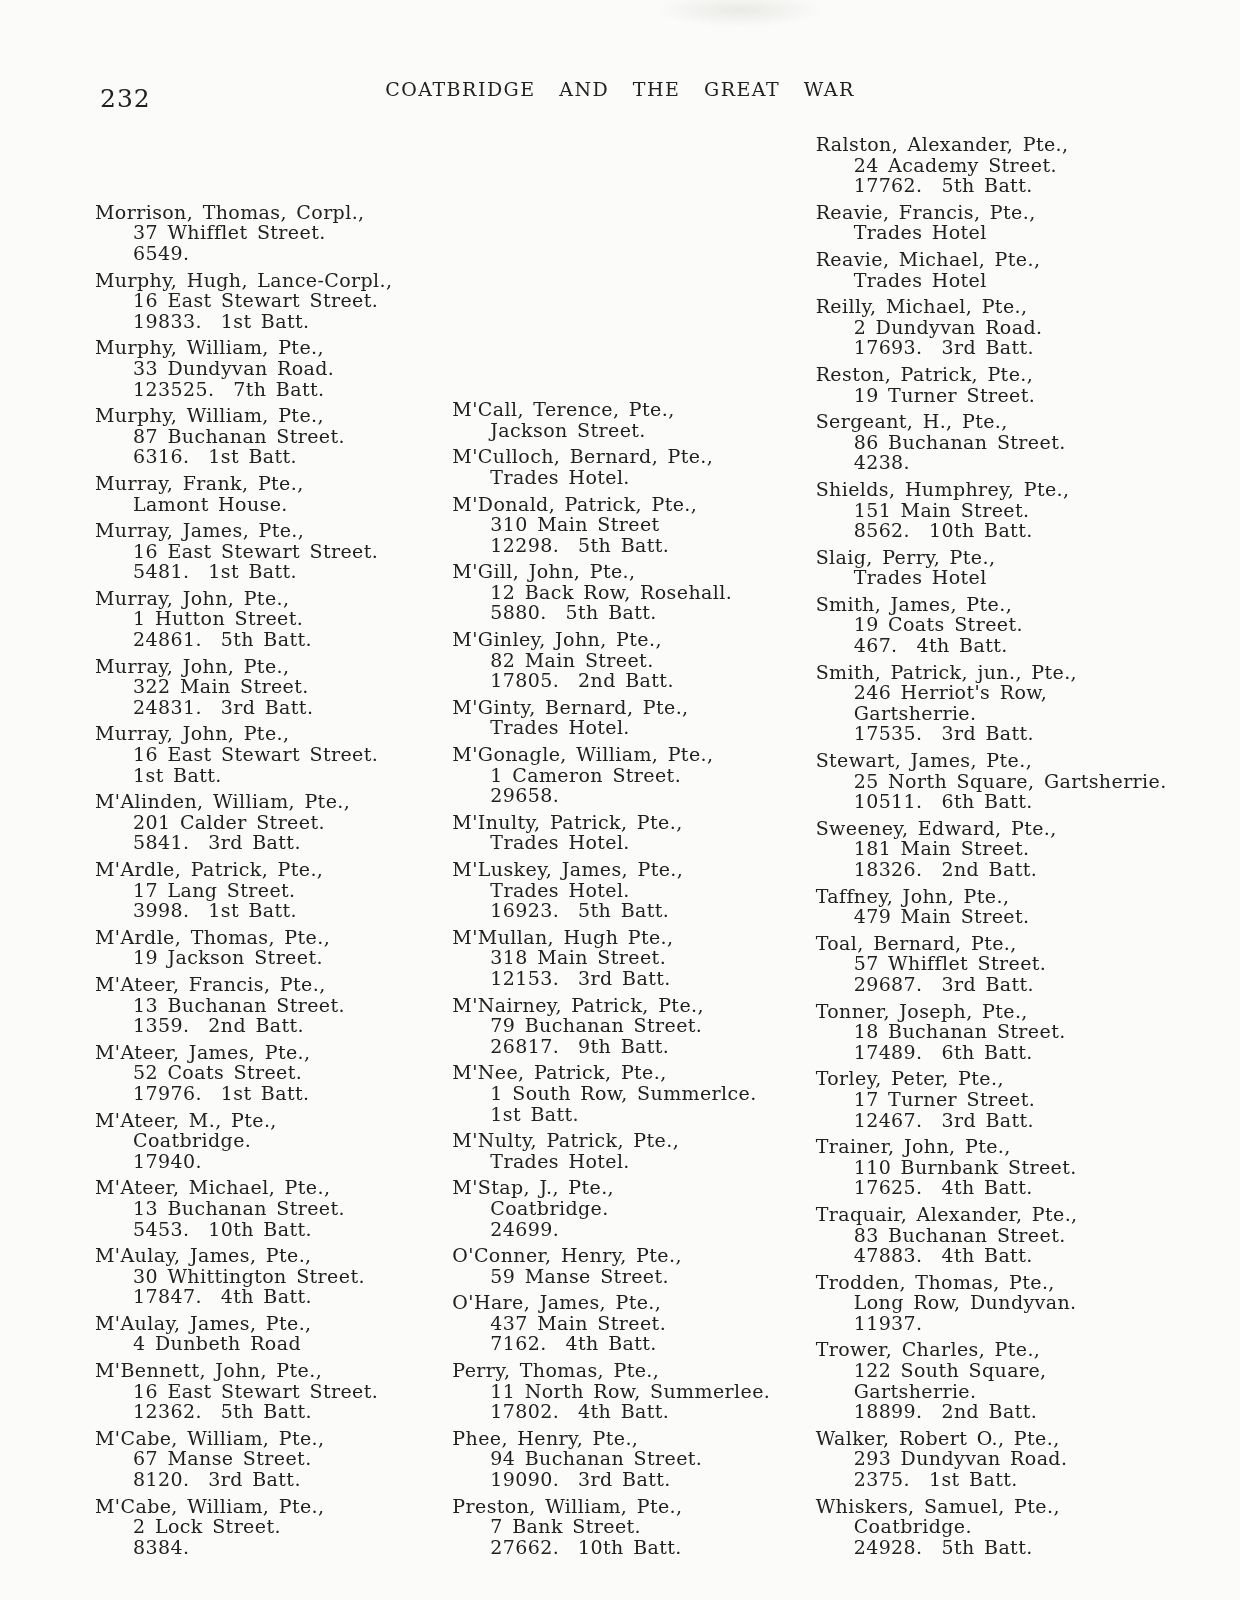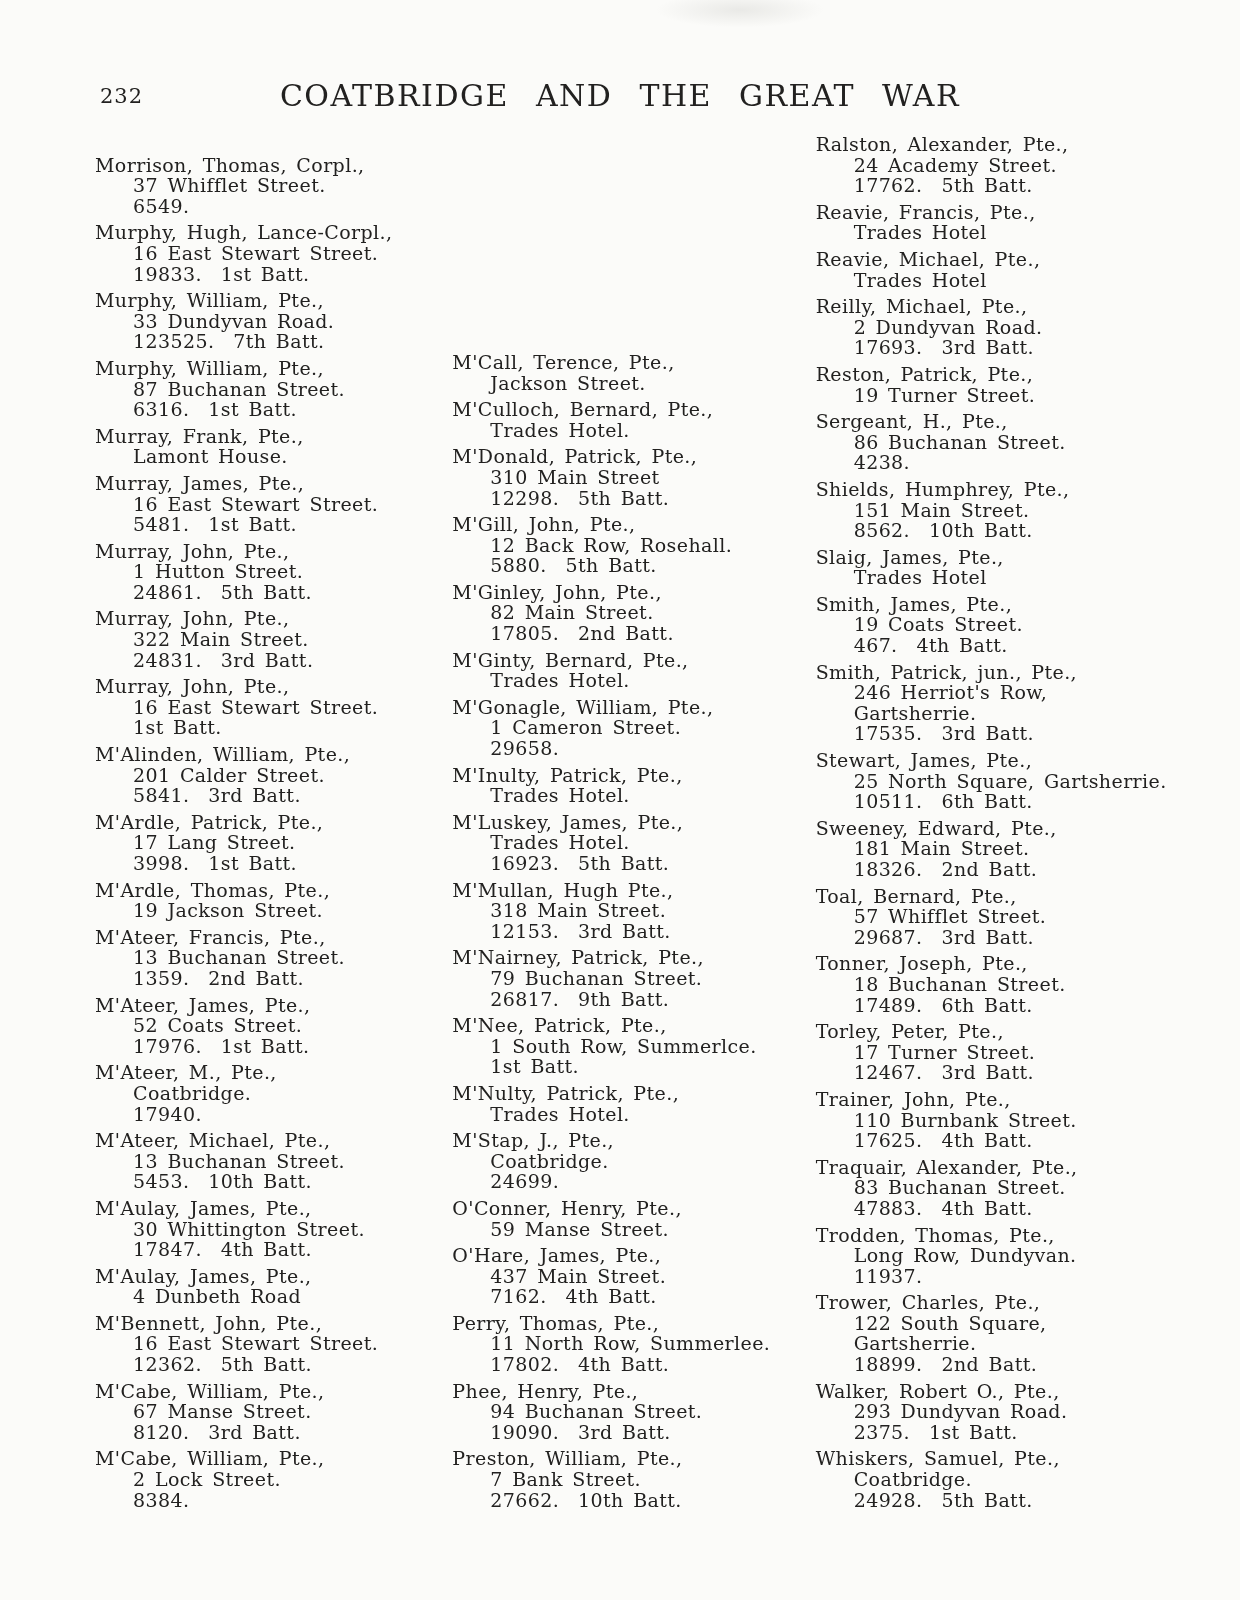--- a/index.html
+++ b/index.html
@@ -19,30 +19,30 @@
     position: absolute;
     inset: 0;
     background:
       radial-gradient(ellipse 120px 25px at 740px 10px, rgba(180,180,175,0.25), rgba(0,0,0,0) 70%),
       #fbfbf9;
   }
   .page-number {
     position: absolute;
     left: 100px;
     top: 84px;
-    font-size: 21px;
+    font-size: 25px;
     letter-spacing: 1px;
   }
   .page-title {
     position: absolute;
     left: 0;
     right: 0;
     top: 78px;
     text-align: center;
-    font-size: 30px;
+    font-size: 19px;
     letter-spacing: 1.5px;
     word-spacing: 16px;
     white-space: nowrap;
   }
   .columns {
     position: absolute;
     top: 134px;
     left: 95px;
     width: 1075px;
     display: flex;
@@ -297,21 +297,21 @@
           <div class="line">Sergeant, H., Pte.,</div>
           <div class="line indent">86 Buchanan Street.</div>
           <div class="line indent">4238.</div>
         </div>
         <div class="entry">
           <div class="line">Shields, Humphrey, Pte.,</div>
           <div class="line indent">151 Main Street.</div>
           <div class="line indent">8562.  10th Batt.</div>
         </div>
         <div class="entry">
-          <div class="line">Slaig, James, Pte.,</div>
+          <div class="line">Slaig, Perry, Pte.,</div>
           <div class="line indent">Trades Hotel</div>
         </div>
         <div class="entry">
           <div class="line">Smith, James, Pte.,</div>
           <div class="line indent">19 Coats Street.</div>
           <div class="line indent">467.  4th Batt.</div>
         </div>
         <div class="entry">
           <div class="line">Smith, Patrick, jun., Pte.,</div>
           <div class="line indent">246 Herriot's Row, Gartsherrie.</div>
@@ -319,20 +319,24 @@
         </div>
         <div class="entry">
           <div class="line">Stewart, James, Pte.,</div>
           <div class="line indent">25 North Square, Gartsherrie.</div>
           <div class="line indent">10511.  6th Batt.</div>
         </div>
         <div class="entry">
           <div class="line">Sweeney, Edward, Pte.,</div>
           <div class="line indent">181 Main Street.</div>
           <div class="line indent">18326.  2nd Batt.</div>
+        </div>
+        <div class="entry">
+          <div class="line">Taffney, John, Pte.,</div>
+          <div class="line indent">479 Main Street.</div>
         </div>
         <div class="entry">
           <div class="line">Toal, Bernard, Pte.,</div>
           <div class="line indent">57 Whifflet Street.</div>
           <div class="line indent">29687.  3rd Batt.</div>
         </div>
         <div class="entry">
           <div class="line">Tonner, Joseph, Pte.,</div>
           <div class="line indent">18 Buchanan Street.</div>
           <div class="line indent">17489.  6th Batt.</div>

